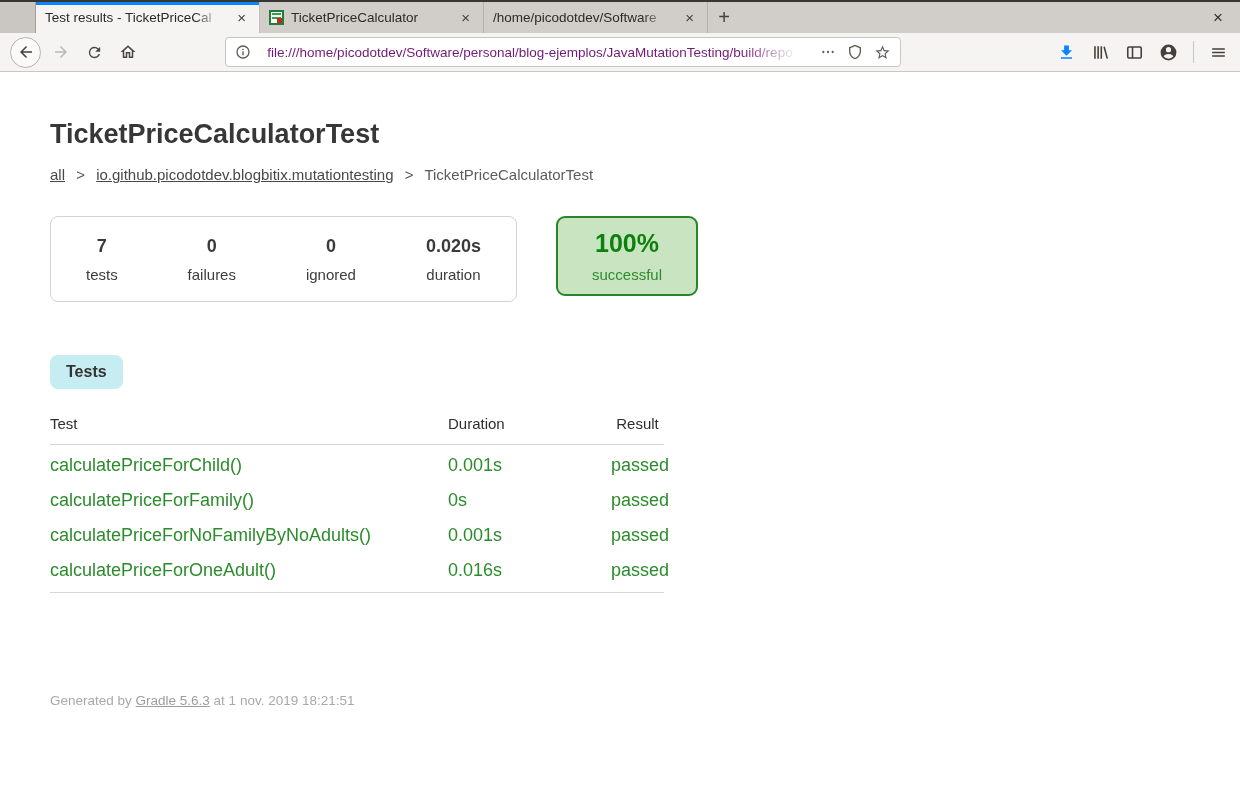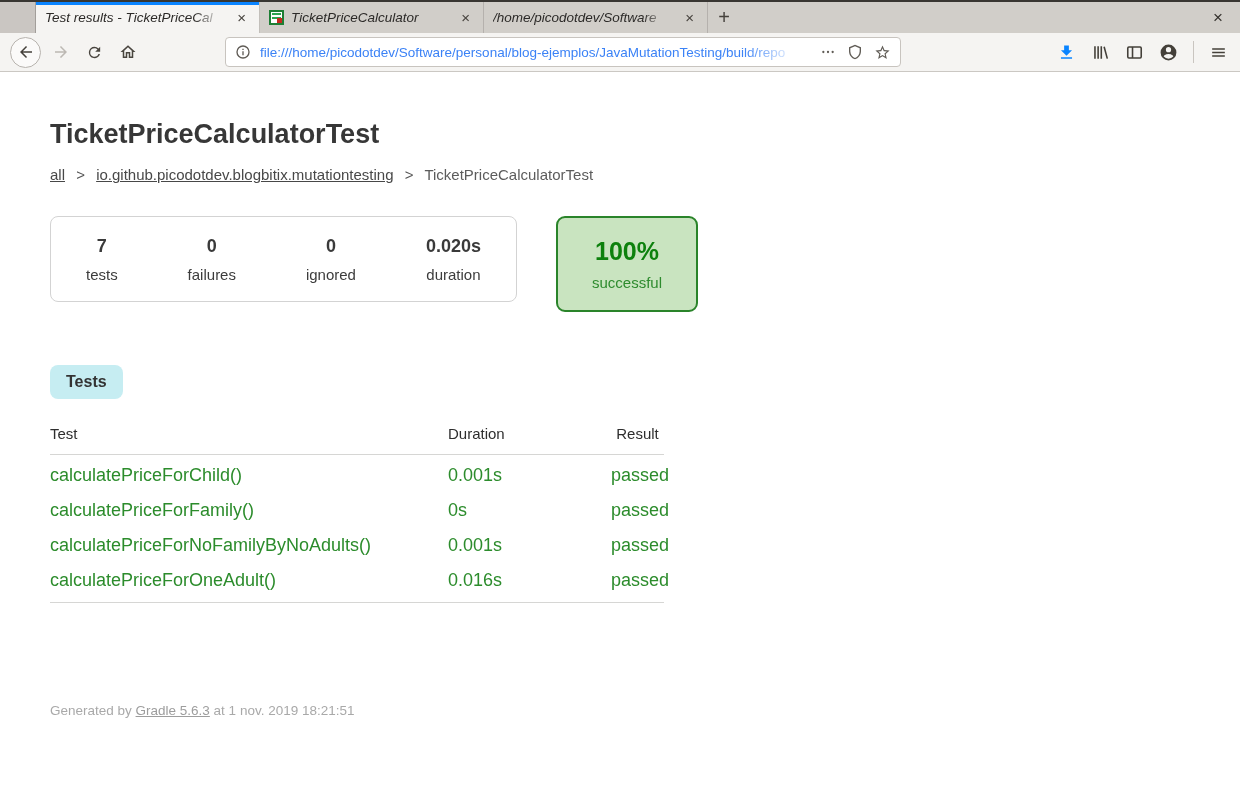--- a/index.html
+++ b/index.html
@@ -22,21 +22,20 @@
     position: relative; cursor: default;
   }
   .btab.active {
     background: #f5f4f2; border-right-color: #c2bfba;
     box-shadow: inset 0 3px 0 #0a84ff;
   }
   .btab-title {
     flex: 1; white-space: nowrap; overflow: hidden;
     -webkit-mask-image: linear-gradient(to right, #000 82%, transparent 97%);
             mask-image: linear-gradient(to right, #000 82%, transparent 97%);
-            font-style: italic;
   }
   .btab-close {
     margin-left: 6px; font-size: 15px; color: #47433e; line-height: 1;
     padding: 2px 4px; border-radius: 2px;
   }
   .favicon {
     width: 15px; height: 15px; margin-right: 7px; position: relative;
     background: #fff; border: 2px solid #1e7e34; flex: none;
   }
   .favicon .fav-line1 { position: absolute; left: 1px; top: 1px; width: 9px; height: 2px; background: #2ea44f; }
@@ -65,24 +64,25 @@
   }
   .fwd-btn { width: 26px; height: 30px; color: #bcb8b3; margin-right: 7px; }
   .reload-btn { width: 26px; height: 30px; color: #49453f; margin-right: 8px; }
   .home-btn { width: 26px; height: 30px; color: #49453f; }
   .urlbar {
     margin-left: 84px; width: 676px; height: 30px; background: #fff;
     border: 1px solid #c8c4bf; border-radius: 4px;
     display: flex; align-items: center; padding: 0 9px; color: #5d5953;
   }
   .url-text {
-    margin-left: 9px; flex: 1; font-size: 13.5px; color: #3b82f6;
+    flex: 1; font-size: 13.5px; color: #701a75;
     white-space: nowrap; overflow: hidden;
     -webkit-mask-image: linear-gradient(to right, #000 88%, transparent 98%);
             mask-image: linear-gradient(to right, #000 88%, transparent 98%);
+            text-align: center;
   }
   .urlbar-icon { margin-left: 11px; color: #605c56; display: flex; }
   .right-icons { margin-left: auto; display: flex; align-items: center; gap: 15px; padding-right: 2px; }
   .right-icons .icon { color: #44403a; display: flex; }
   .right-icons .download { color: #0a84ff; }
   .toolbar-divider { width: 1px; height: 22px; background: #c9c5c0; }
 
   
   .content { padding-left: 50px; }
   h1.page-title { margin: 47px 0 0; font-size: 27px; font-weight: bold; color: #373737; }
@@ -93,21 +93,21 @@
 
   .summary-row { margin-top: 33px; display: flex; align-items: flex-start; }
   .summary-box {
     width: 467px; height: 86px; border: 1px solid #d3d3d3; border-radius: 8px;
     display: flex; align-items: center; justify-content: space-around; background: #fff;
   }
   .stat { text-align: center; }
   .stat .num { font-size: 18px; font-weight: bold; color: #3a3a3a; }
   .stat .lbl { margin-top: 9px; font-size: 15px; color: #3c3c3c; }
   .success-box {
-    margin-left: 39px; width: 142px; height: 96px;
+    margin-left: 39px; width: 142px; height: 80px;
     background: #c9e4c0; border: 2px solid #2a842a; border-radius: 9px;
     display: flex; flex-direction: column; align-items: center; justify-content: center;
   }
   .success-box .pct { font-size: 25px; font-weight: bold; color: #0d810d; }
   .success-box .lbl { margin-top: 8px; font-size: 15px; color: #2e8b2e; }
 
   .tests-tab {
     margin-top: 53px; display: inline-block; padding: 8px 16px;
     background: #c6edf2; border-radius: 8px; font-size: 16px; font-weight: bold; color: #333;
   }

